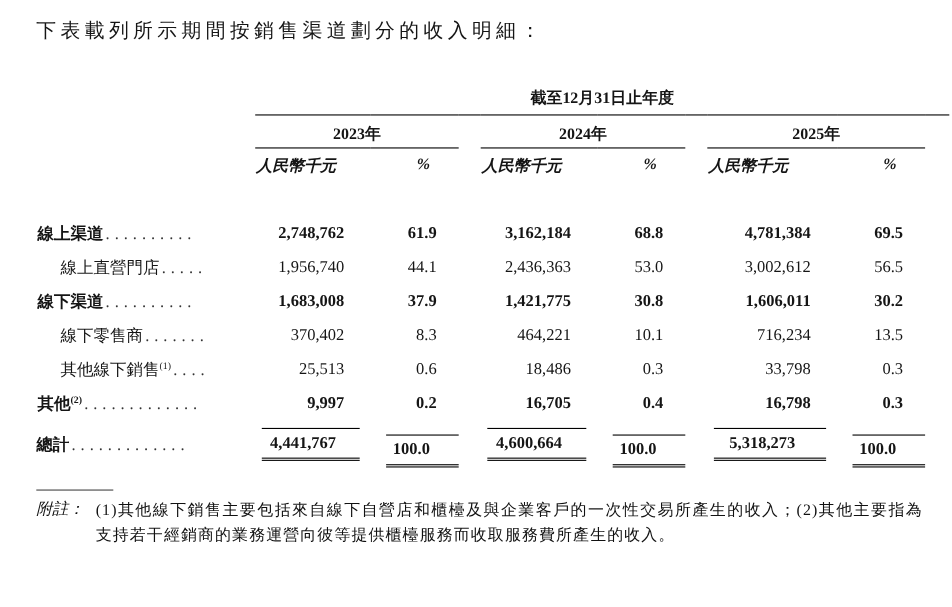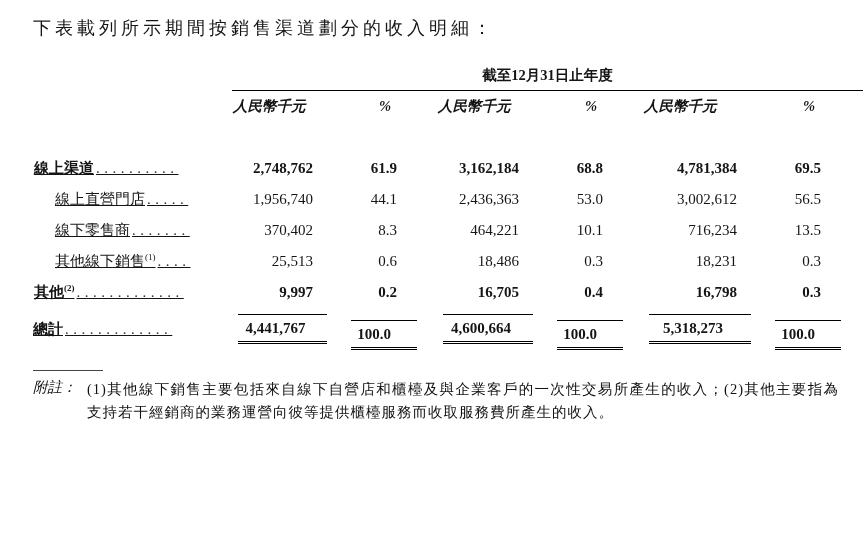--- a/index.html
+++ b/index.html
@@ -12,21 +12,21 @@
     font-family: "Liberation Serif", "DejaVu Serif", serif;
     color: #111;
   }
   .page {
     box-sizing: border-box;
     width: 865px;
     height: 552px;
     padding: 16px 0 0 33px;
   }
   .intro {
-    margin: 0 0 26px 0;
+    margin: 0 0 40px 0;
     font-size: 18px;
     letter-spacing: 4px;
     color: #151515;
   }
 
   table.rev {
     border-collapse: collapse;
     table-layout: fixed;
     width: 830px;
     font-size: 15px;
@@ -61,21 +61,21 @@
   .subs th {
     font-style: italic;
     font-size: 14.5px;
     text-align: left;
     padding-top: 6px;
   }
   .subs th.pcth { text-align: right; padding-right: 26px; }
   tr.spacer td { height: 34px; }
 
   .data-row td { height: 29px; vertical-align: middle; }
-  td.lbl { white-space: nowrap; overflow: hidden; text-decoration: underline; }
+  td.lbl { white-space: nowrap; overflow: hidden; }
   td.lbl.indent { padding-left: 22px; }
   td.amt { text-align: right; padding-right: 24px; }
   td.pct { text-align: right; padding-right: 20px; }
   tr.boldrow td, tr.boldrow .tot { font-weight: bold; }
   .dots { letter-spacing: 4.5px; margin-left: 2px; font-weight: normal; color: #333; }
   sup.fnref { font-size: 9px; vertical-align: super; letter-spacing: 0; }
 
   tr.trow td { padding: 0; height: 38px; vertical-align: middle; }
   .tot {
     border-top: 1px solid #000;
@@ -120,20 +120,29 @@
         <col class="c-gap">
       <col class="c-amt3">
         <col class="c-pct3">
         <col class="c-tail">
     </colgroup>
     <thead>
       <tr>
         <td></td>
         <th class="period" colspan="9">截至12月31日止年度</th>
       </tr>
+      <tr>
+        <td></td>
+        <th class="yr" colspan="2">2023年</th>
+        <td></td>
+        <th class="yr" colspan="2">2024年</th>
+        <td></td>
+        <th class="yr" colspan="2">2025年</th>
+        <td></td>
+      </tr>
       <tr class="subs">
         <td></td>
         <th>人民幣千元</th>
         <th class="pcth">%</th>
         <td></td>
         <th>人民幣千元</th>
         <th class="pcth">%</th>
         <td></td>
         <th>人民幣千元</th>
         <th class="pcth">%</th>
@@ -161,41 +170,53 @@
         <td class="amt">1,956,740</td>
         <td class="pct">44.1</td>
         <td></td>
         <td class="amt">2,436,363</td>
         <td class="pct">53.0</td>
         <td></td>
         <td class="amt">3,002,612</td>
         <td class="pct">56.5</td>
         <td></td>
       </tr>
+      <tr class="data-row boldrow">
+        <td class="lbl"><span>線下渠道</span><span class="dots">..........</span></td>
+        <td class="amt">1,683,008</td>
+        <td class="pct">37.9</td>
+        <td></td>
+        <td class="amt">1,421,775</td>
+        <td class="pct">30.8</td>
+        <td></td>
+        <td class="amt">1,606,011</td>
+        <td class="pct">30.2</td>
+        <td></td>
+      </tr>
       <tr class="data-row">
         <td class="lbl indent"><span>線下零售商</span><span class="dots">.......</span></td>
         <td class="amt">370,402</td>
         <td class="pct">8.3</td>
         <td></td>
         <td class="amt">464,221</td>
         <td class="pct">10.1</td>
         <td></td>
         <td class="amt">716,234</td>
         <td class="pct">13.5</td>
         <td></td>
       </tr>
       <tr class="data-row">
         <td class="lbl indent"><span>其他線下銷售</span><sup class="fnref">(1)</sup><span class="dots">....</span></td>
         <td class="amt">25,513</td>
         <td class="pct">0.6</td>
         <td></td>
         <td class="amt">18,486</td>
         <td class="pct">0.3</td>
         <td></td>
-        <td class="amt">18,231</td>
+        <td class="amt">33,798</td>
         <td class="pct">0.3</td>
         <td></td>
       </tr>
       <tr class="data-row boldrow">
         <td class="lbl"><span>其他</span><sup class="fnref">(2)</sup><span class="dots">.............</span></td>
         <td class="amt">9,997</td>
         <td class="pct">0.2</td>
         <td></td>
         <td class="amt">16,705</td>
         <td class="pct">0.4</td>

